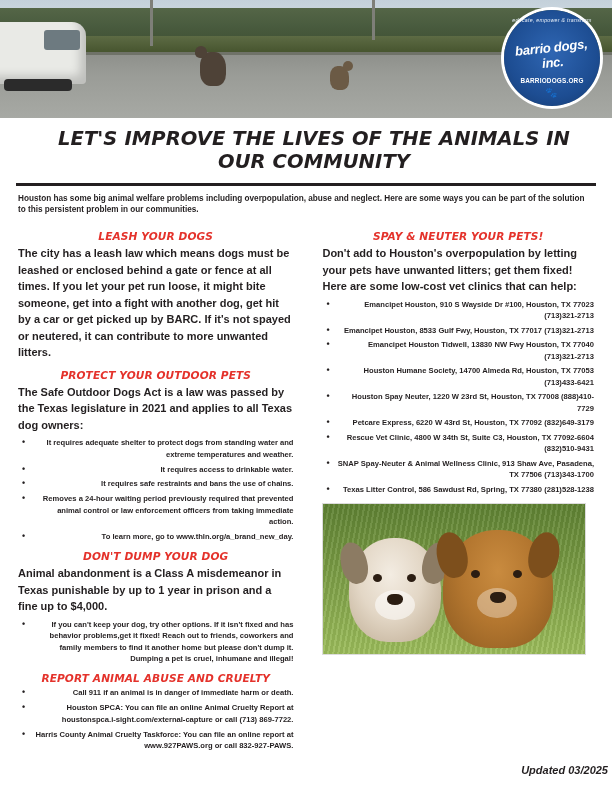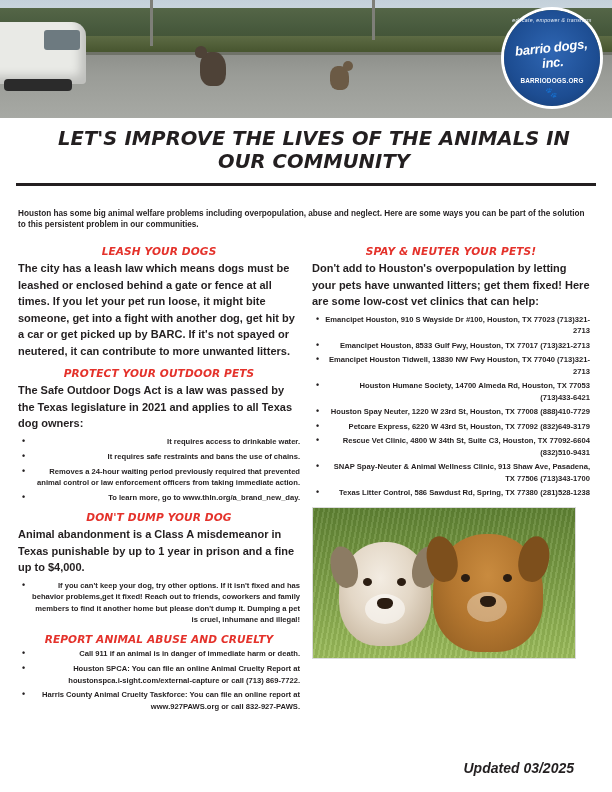--- a/index.html
+++ b/index.html
@@ -189,32 +189,32 @@
     color: #231f20;
     text-transform: uppercase;
   }
   .rule {
     height: 2.5px;
     background: #231f20;
     margin: 3px 16px 0 16px;
   }
 
   .intro {
-    padding: 22px 18px 4px 18px;
+    padding: 7px 18px 4px 18px;
     font-size: 8.2px;
     font-weight: bold;
     line-height: 1.45;
     color: #231f20;
   }
 
   
   .cols {
     display: flex;
     padding: 2px 18px 0 18px;
-    gap: 12px;
+    gap: 29px;
   }
   .col-left { width: 282px; }
   .col-right { width: 278px; }
 
   h2.sec {
     margin: 8px 0 3px 0;
     font-family: "DejaVu Sans", sans-serif;
     font-size: 10.6px;
     font-weight: bold;
     font-style: italic;
@@ -321,23 +321,23 @@
   .photo .muzzle {
     position: absolute;
     width: 40px; height: 30px;
     background: rgba(255,255,255,.55);
     border-radius: 50%;
   }
 
   
   .updated {
     position: absolute;
-    right: 38px;
+    right: 4px;
     bottom: 16px;
-    font-size: 14px;
+    font-size: 11px;
     font-weight: bold;
     font-style: italic;
     color: #231f20;
   }
 </style>
 </head>
 <body>
 
 <div class="hero">
   <div class="sky"></div>
@@ -368,20 +368,21 @@
 <div class="cols">
 
   <div class="col-left">
 
     <h2 class="sec center">Leash your Dogs</h2>
     <p class="body">The city has a leash law which means dogs must be leashed or enclosed behind a gate or fence at all times. If you let your pet run loose, it might bite someone, get into a fight with another dog, get hit by a car or get picked up by BARC. If it's not spayed or neutered, it can contribute to more unwanted litters.</p>
 
     <h2 class="sec center">Protect your Outdoor Pets</h2>
     <p class="body">The Safe Outdoor Dogs Act is a law was passed by the Texas legislature in 2021 and applies to all Texas dog owners:</p>
     <ul class="bullets">
+      <li>It requires adequate shelter to protect dogs from standing water and extreme temperatures and weather.</li>
       <li>It requires access to drinkable water.</li>
       <li>It requires safe restraints and bans the use of chains.</li>
       <li>Removes a 24-hour waiting period previously required that prevented animal control or law enforcement officers from taking immediate action.</li>
       <li>To learn more, go to www.thln.org/a_brand_new_day.</li>
     </ul>
 
     <h2 class="sec center">Don't Dump your Dog</h2>
     <p class="body">Animal abandonment is a Class A misdemeanor in Texas punishable by up to 1 year in prison and a fine up to $4,000.</p>
     <ul class="bullets">
       <li>If you can't keep your dog, try other options. If it isn't fixed and has behavior problems,get it fixed! Reach out to friends, coworkers and family members to find it another home but please don't dump it. Dumping a pet is cruel, inhumane and illegal!</li>

